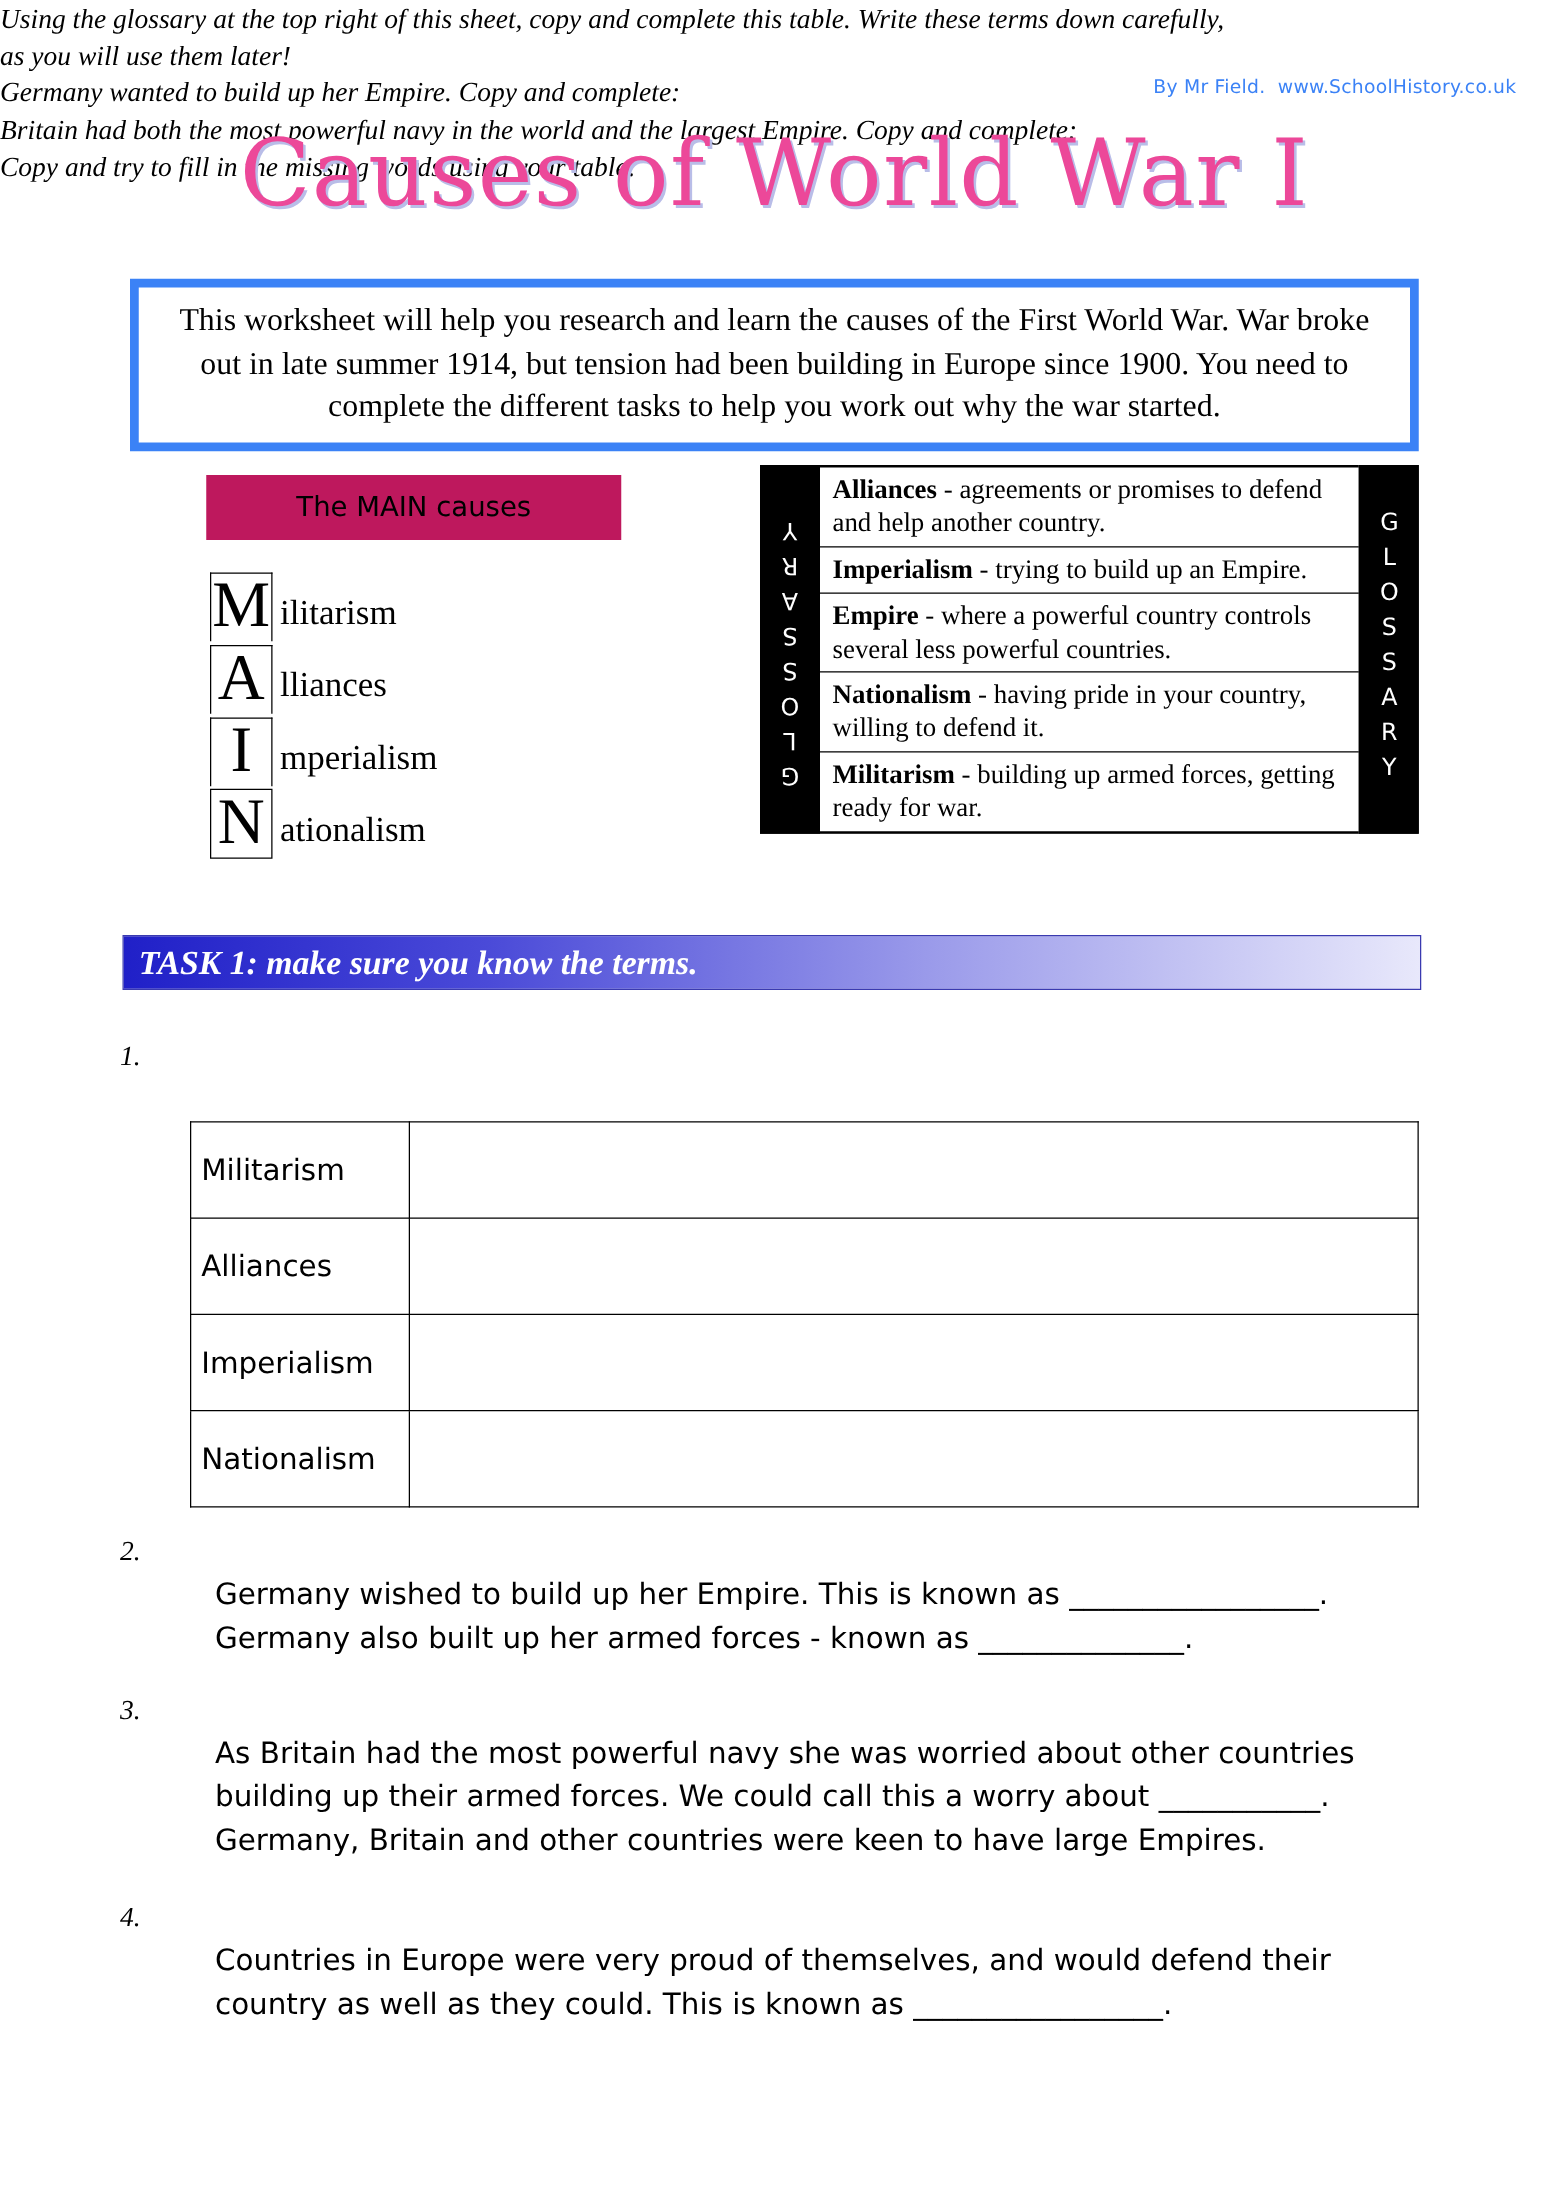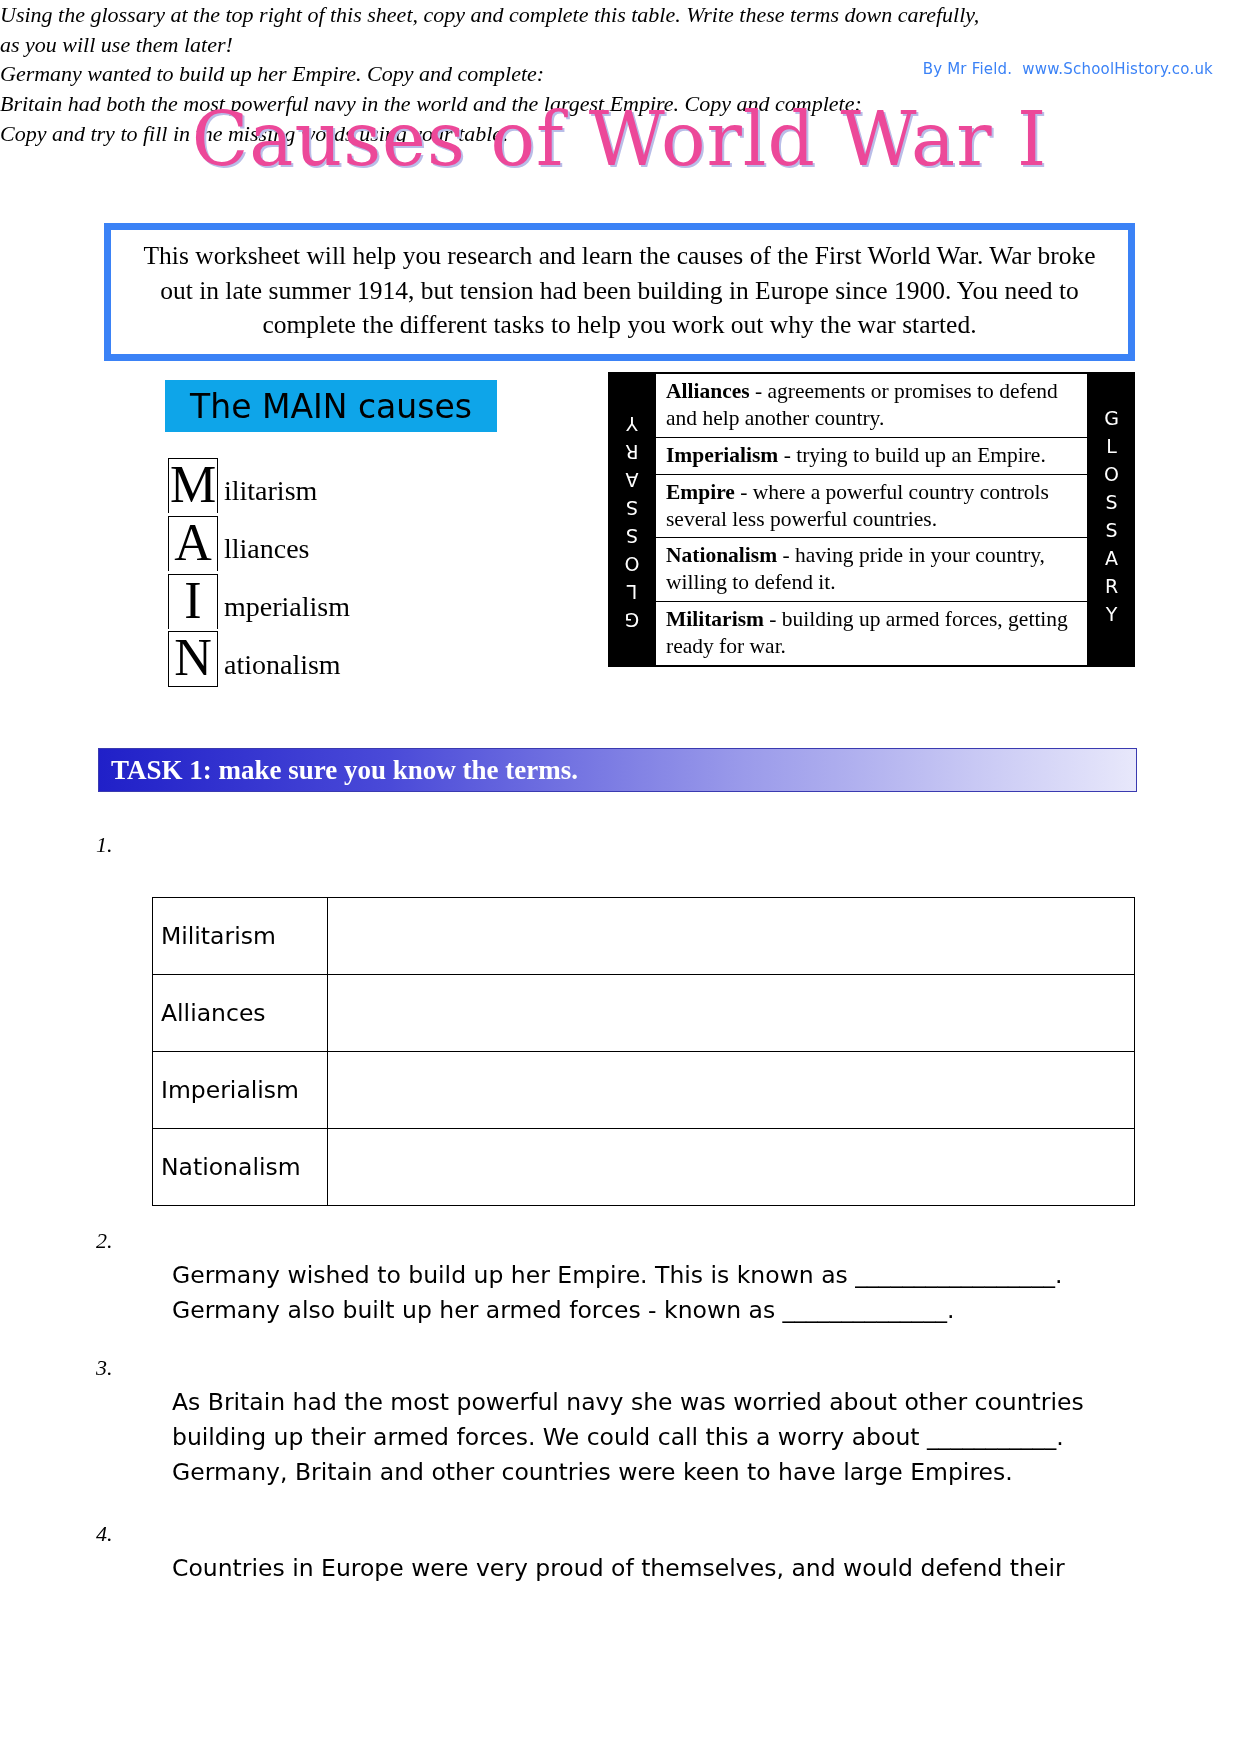--- a/index.html
+++ b/index.html
@@ -63,23 +63,23 @@
     line-height: 1.36;
   }
 
   
   .main-causes-label {
     position: absolute;
     left: 165px;
     top: 380px;
     width: 332px;
     height: 52px;
-    background: #0ea5e9;
-    font-family: "DejaVu Sans", sans-serif;
-    font-size: 33px;
+    background: #be185d;
+    font-family: "DejaVu Sans", sans-serif;
+    font-size: 22px;
     display: flex;
     align-items: center;
     justify-content: center;
   }
   .acronym {
     position: absolute;
     left: 168px;
     top: 455px;
     width: 380px;
   }
@@ -158,20 +158,21 @@
     top: 748px;
     width: 1037px;
     height: 42px;
     border: 1px solid #3a3ab0;
     background: linear-gradient(to right, #2020c8 0%, #4a4ad8 28%, #9a9aea 62%, #e8e8fb 100%);
     display: flex;
     align-items: center;
   }
   .task-banner .txt {
     color: #ffffff;
+    font-style: italic;
     font-weight: bold;
     font-size: 27px;
     padding-left: 12px;
   }
   .q-num {
     position: absolute;
     font-style: italic;
     font-size: 22px;
   }
   .q-italic {
@@ -301,14 +302,15 @@
 
   <div class="q-num" style="left:96px; top:1355px;">3.</div>
   <div class="q-italic" style="left:136px; top:1355px; width:1010px;">Britain had both the most powerful navy in the world and the largest Empire.  Copy and complete:</div>
   <div class="hand" style="position:absolute; left:172px; top:1385px; width:990px;">As Britain had the most powerful navy she was worried about other countries</div>
   <div class="hand" style="position:absolute; left:172px; top:1420px; width:990px;">building up their armed forces.  We could call this a worry about ___________.</div>
   <div class="hand" style="position:absolute; left:172px; top:1455px; width:990px;">Germany, Britain and other countries were keen to have large Empires.</div>
 
   <div class="q-num" style="left:96px; top:1521px;">4.</div>
   <div class="q-italic" style="left:136px; top:1521px; width:1000px;">Copy and try to fill in the missing words using your table:</div>
   <div class="hand" style="position:absolute; left:172px; top:1551px; width:990px;">Countries in Europe were very proud of themselves, and would defend their</div>
+  <div class="hand" style="position:absolute; left:172px; top:1586px; width:990px;">country as well as they could.  This is known as _________________.</div>
 
 </div>
 
 </body></html>

